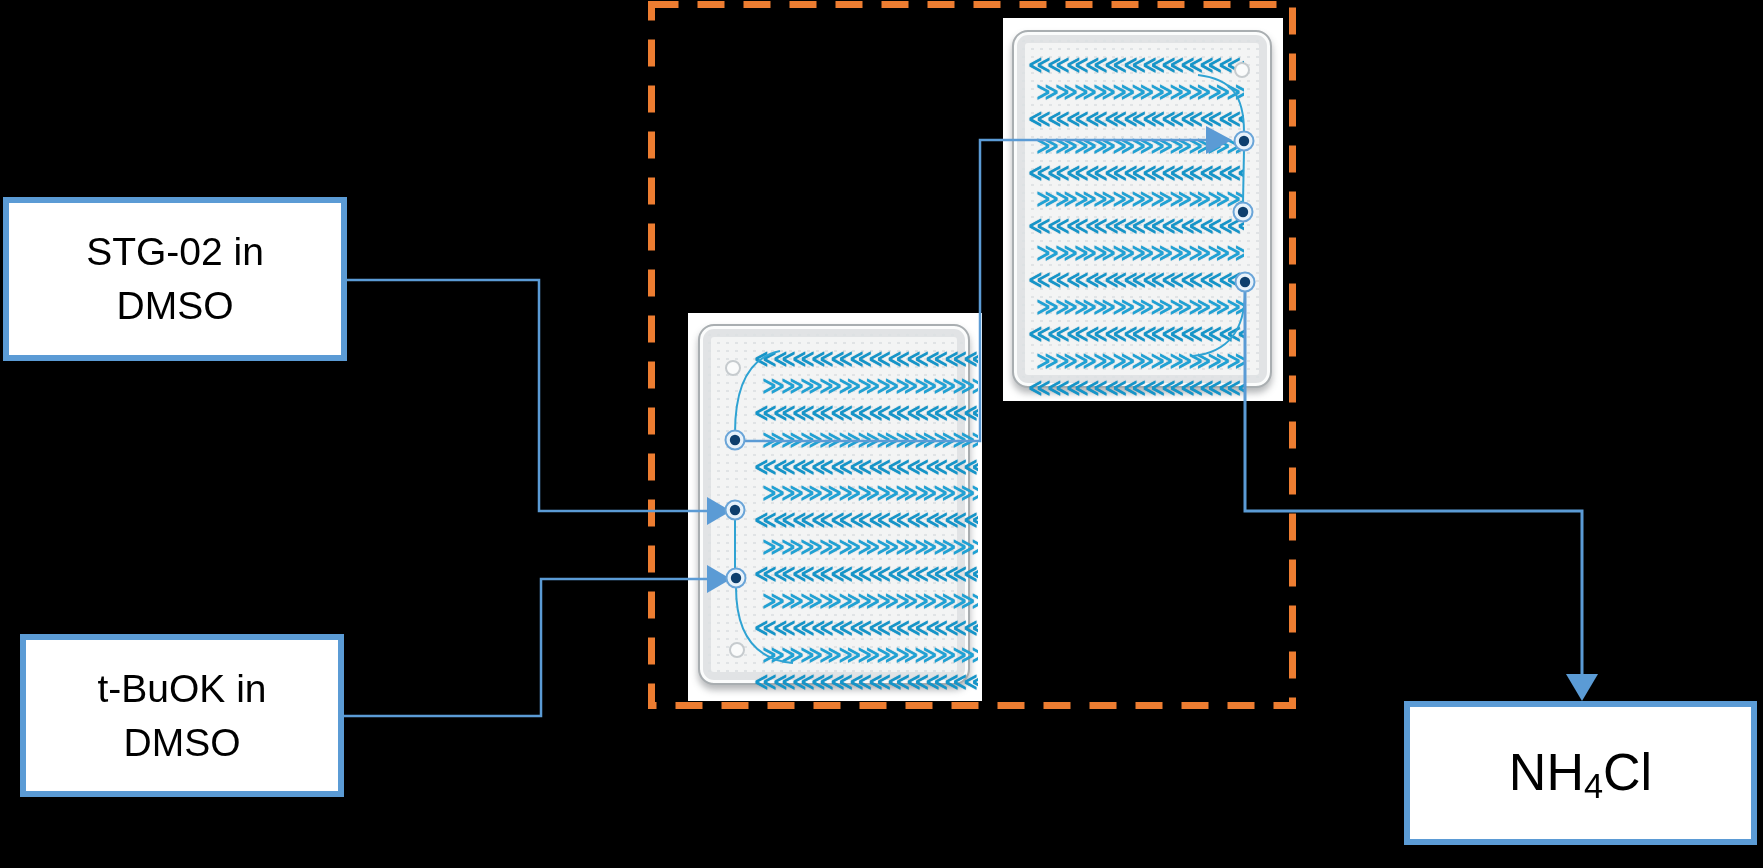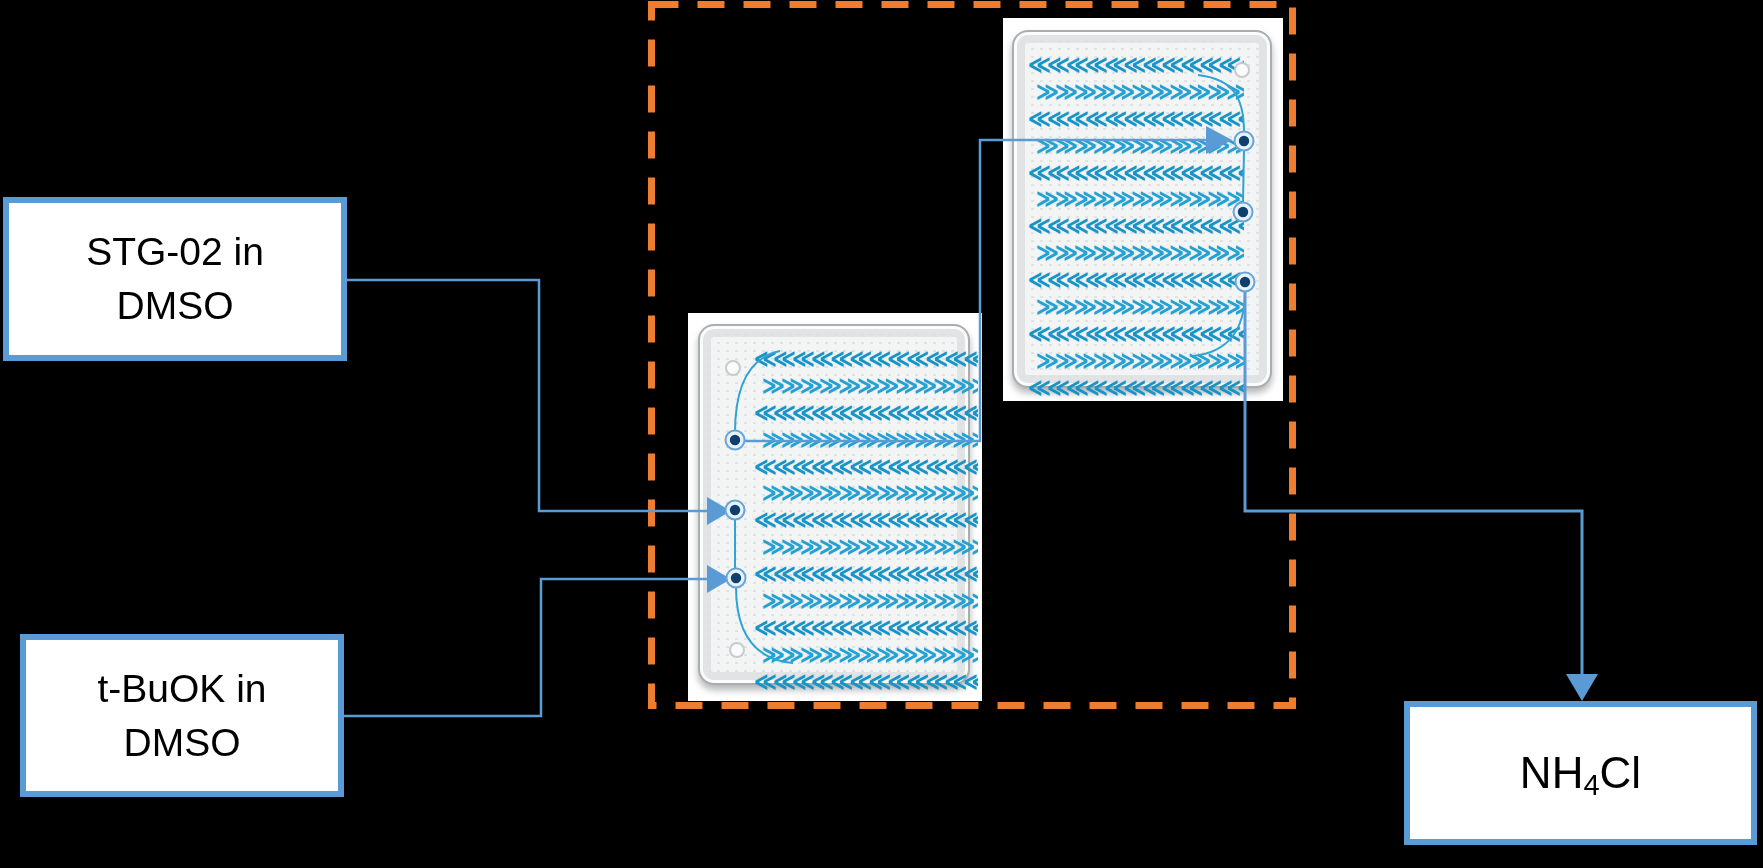--- a/index.html
+++ b/index.html
@@ -36,21 +36,21 @@
   
   svg.overlay{position:absolute;left:0;top:0;pointer-events:none;}
   
   .label-box{
     position:absolute;background:#fff;border:6px solid #5B9BD5;
     display:flex;flex-direction:column;align-items:center;justify-content:center;
     color:#000;font-size:39px;line-height:1.38;text-align:center;
   }
   .box-stg02{left:3px;top:197px;width:332px;height:152px;}
   .box-tbuok{left:20px;top:634px;width:312px;height:151px;}
-  .box-nh4cl{left:1404px;top:701px;width:341px;height:132px;font-size:44px;justify-content:center;}
+  .box-nh4cl{left:1404px;top:701px;width:341px;height:132px;font-size:52px;justify-content:center;}
   .sub{font-size:0.66em;display:inline-block;transform:translateY(0.24em);}
 </style>
 </head>
 <body>
 
 <div class="stage">
 
   <div class="photo photo-left">
     <div class="chip chip-left">
       <div class="rows rows-left" id="rows1">

